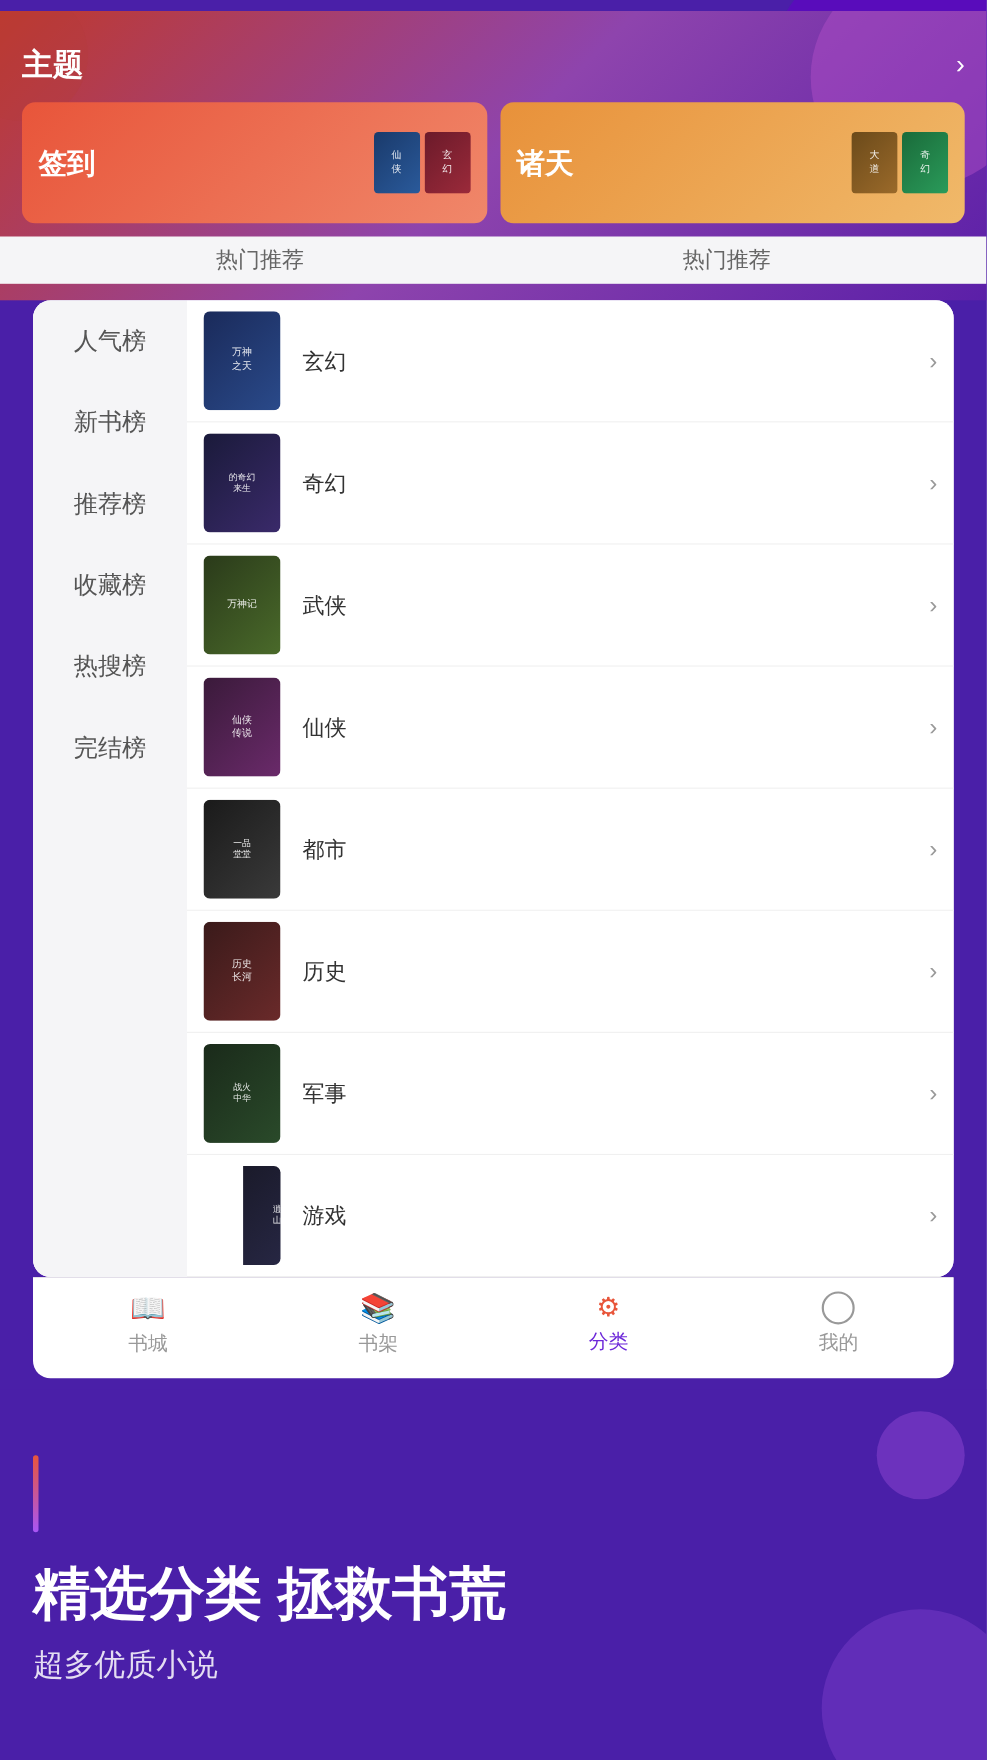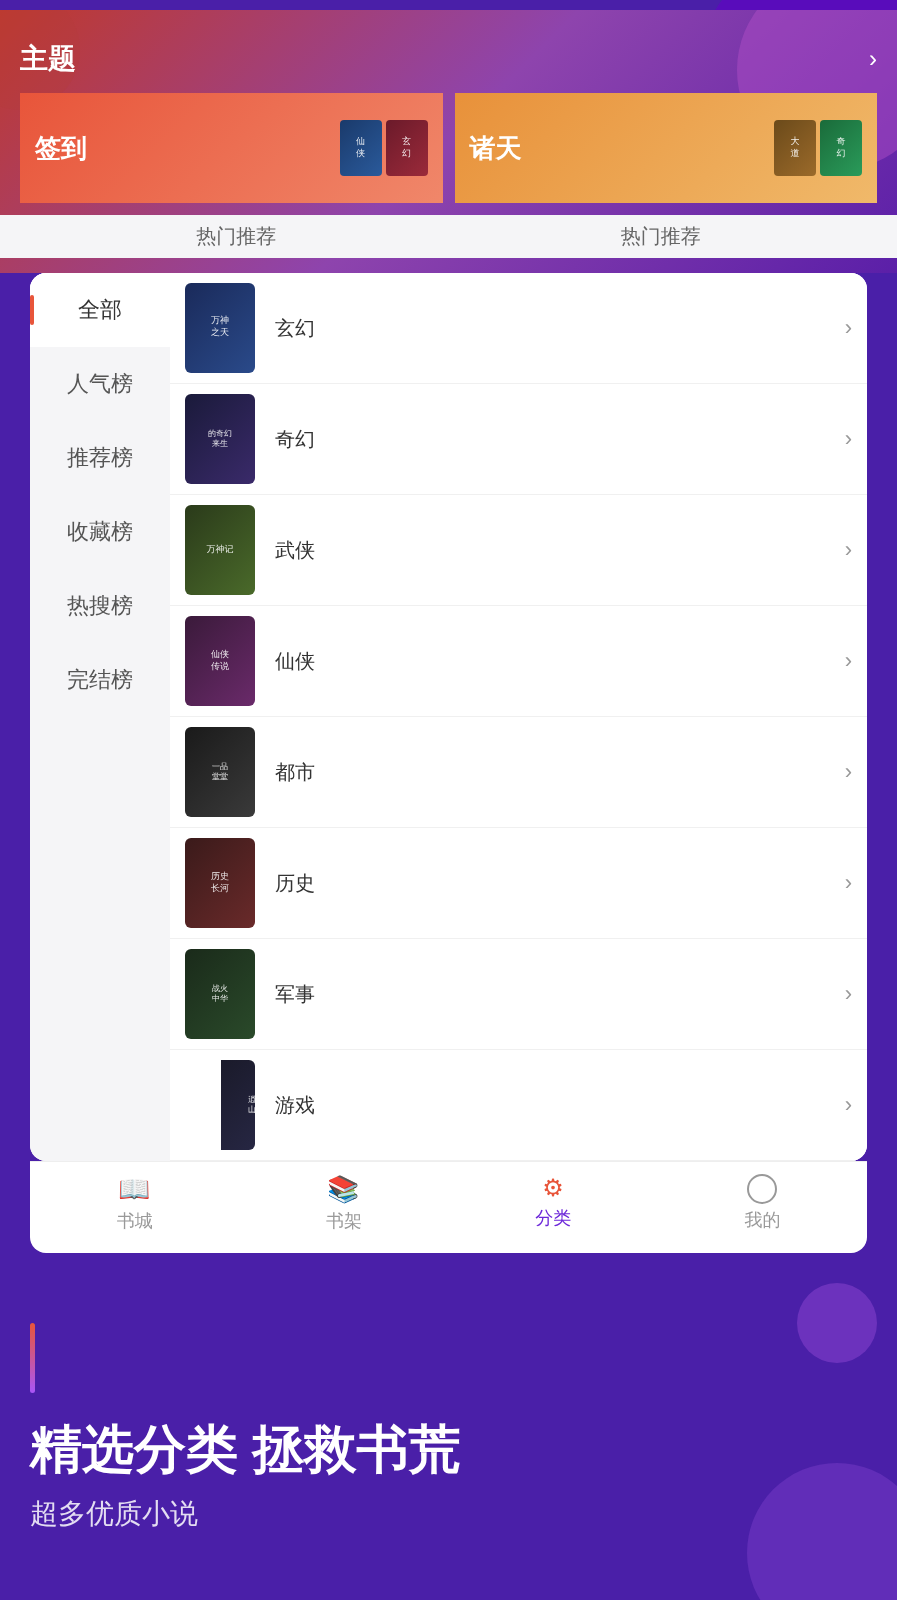--- a/index.html
+++ b/index.html
@@ -36,21 +36,21 @@
       display: flex;
       gap: 12px;
       margin-bottom: 0;
       position: relative;
       z-index: 2;
     }
 
     .banner-card {
       flex: 1;
       height: 110px;
-      border-radius: 0;
+      border-radius: 12px;
       overflow: hidden;
       display: flex;
       align-items: center;
       justify-content: space-between;
       padding: 15px;
       position: relative;
     }
 
     .banner-card.pink {
       background: linear-gradient(135deg, #e8553a, #f0876a);
@@ -434,25 +434,25 @@
       <div class="hot-labels-row" style="margin: 12px -20px 0 -20px; padding: 8px 30px;">
         <span class="hot-label">热门推荐</span>
         <span class="hot-label">热门推荐</span>
       </div>
     </div>
 
     <div style="padding: 0 15px;">
       <div class="main-card">
 
         <div class="sidebar">
-          <div class="sidebar-item active">
-            <span>全部</span>
-          </div>
           <div class="sidebar-item">
             <span>人气榜</span>
+          </div>
+          <div class="sidebar-item">
+            <span>新书榜</span>
           </div>
           <div class="sidebar-item">
             <span>推荐榜</span>
           </div>
           <div class="sidebar-item">
             <span>收藏榜</span>
           </div>
           <div class="sidebar-item">
             <span>热搜榜</span>
           </div>

